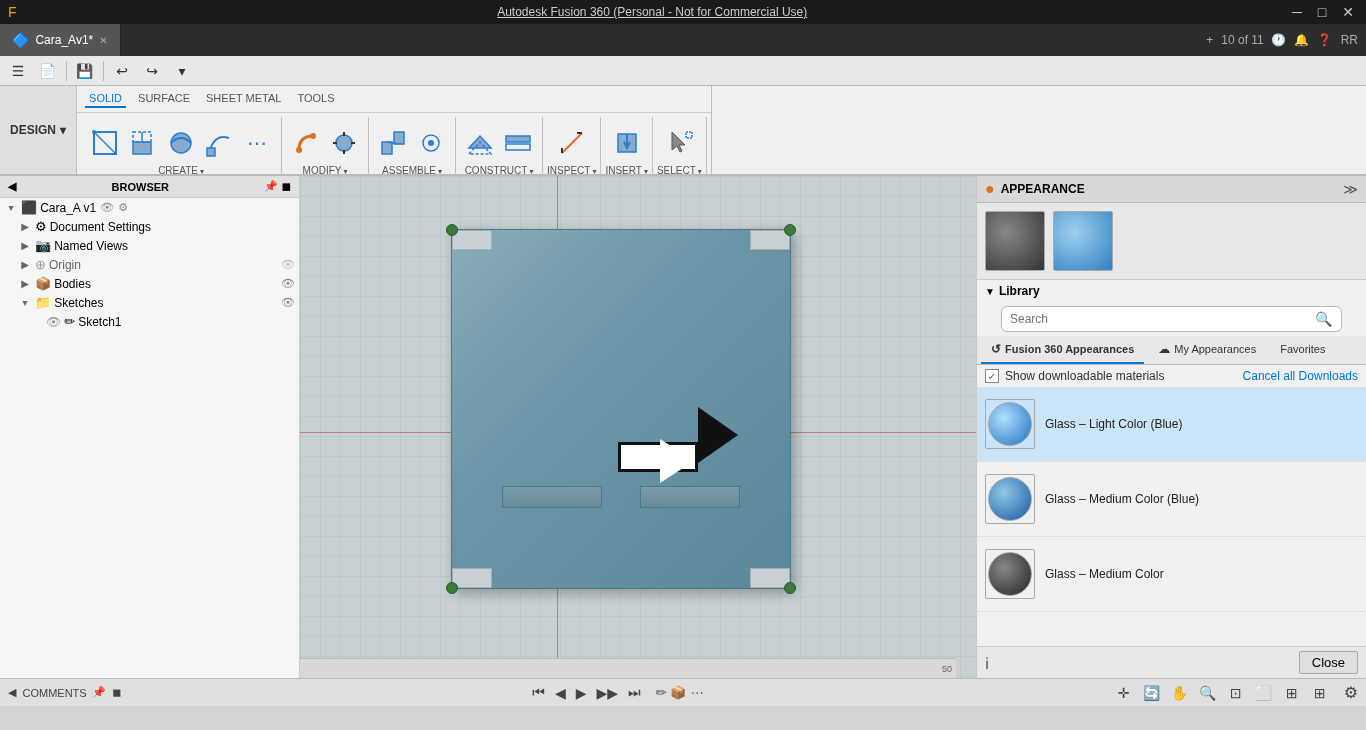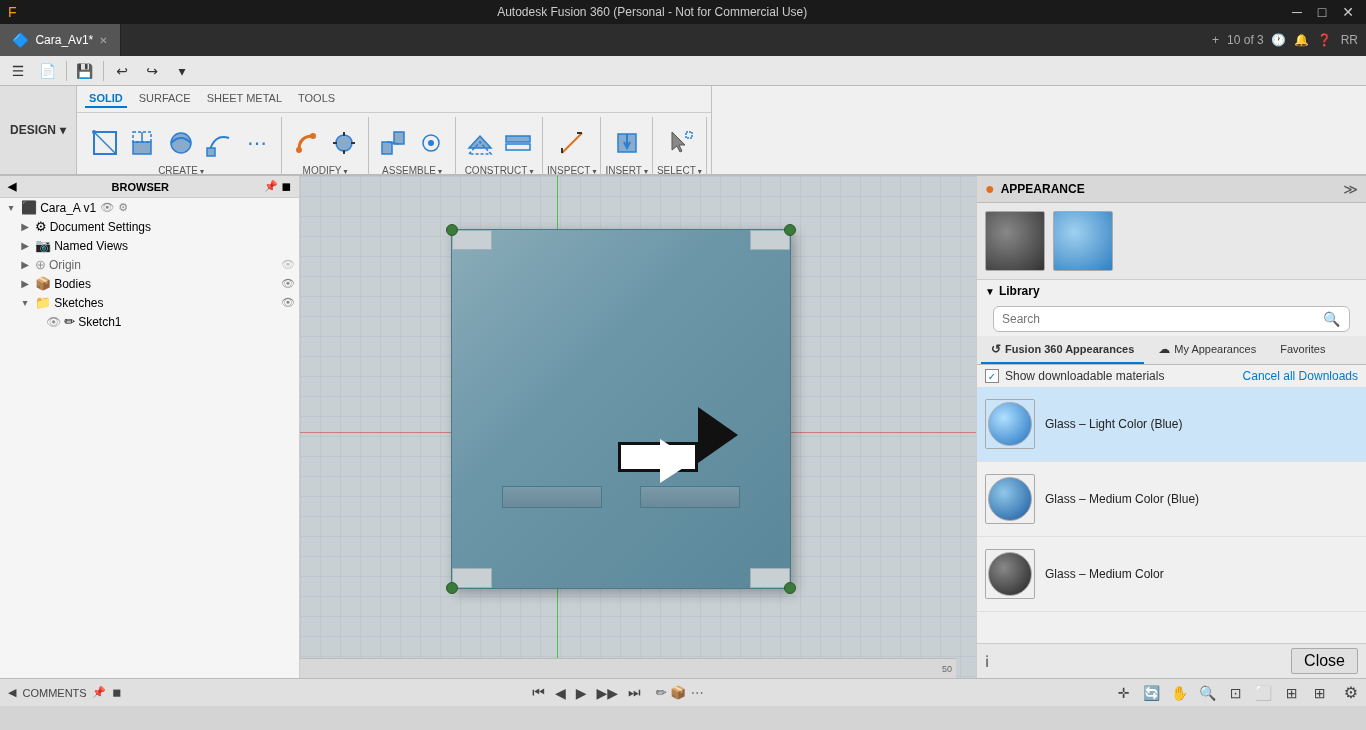--- a/index.html
+++ b/index.html
@@ -3,21 +3,21 @@
   <meta charset="utf-8">
   <style>
     * { margin: 0; padding: 0; box-sizing: border-box; }
     body { width: 1366px; height: 730px; overflow: hidden; font-family: 'Segoe UI', Arial, sans-serif; font-size: 12px; background: #d4d4d4; user-select: none; }
 
     
     #title-bar {
       width: 100%; height: 24px; background: #1a1a1a; display: flex; align-items: center; justify-content: space-between; padding: 0 8px;
     }
     #title-bar .app-icon { color: #f0a500; font-size: 14px; }
-    #title-bar .title-text { color: #ccc; font-size: 12px; flex: 1; text-align: center; }
+    #title-bar .title-text { color: #ccc; font-size: 12px; flex: 1; text-align: center; text-decoration: underline; }
     #title-bar .window-controls { display: flex; gap: 8px; }
     #title-bar .window-controls span { color: #ccc; cursor: pointer; font-size: 14px; padding: 0 4px; }
 
     
     #tab-bar {
       width: 100%; height: 32px; background: #2d2d2d; display: flex; align-items: stretch;
     }
     #tab-bar .tab {
       display: flex; align-items: center; padding: 0 12px; background: #404040; border-right: 1px solid #222; color: #ccc; font-size: 12px; gap: 6px; cursor: pointer;
     }
@@ -169,21 +169,21 @@
       width: 60px; height: 60px; border: 1px solid #aaa; border-radius: 2px; overflow: hidden;
       display: flex; align-items: center; justify-content: center; background: #ccc;
     }
     .preview-thumb.metal { background: radial-gradient(circle at 35% 35%, #888, #333); }
     .preview-thumb.glass-blue { background: radial-gradient(circle at 35% 35%, #a0d0f0, #3080c0); }
 
     .library-section { padding: 4px 8px; font-weight: bold; display: flex; align-items: center; gap: 4px; cursor: pointer; }
     .library-section .tri { font-size: 10px; }
 
     #search-bar {
-      display: flex; align-items: center; padding: 4px 8px; background: #fff; border: 1px solid #bbb; margin: 4px 16px; border-radius: 6px;
+      display: flex; align-items: center; padding: 4px 8px; background: #fff; border: 1px solid #bbb; margin: 4px 24px; border-radius: 6px;
     }
     #search-bar input {
       border: none; outline: none; flex: 1; font-size: 12px; background: transparent;
     }
     #search-bar .search-icon { color: #888; font-size: 14px; }
 
     #ap-tabs {
       display: flex; border-bottom: 1px solid #bbb; background: #e8e8e8; padding: 0 4px;
     }
     .ap-tab {
@@ -267,21 +267,21 @@
 </div>
 
 <div id="tab-bar">
   <div class="tab active">
     <span class="tab-icon">🔷</span>
     <span>Cara_Av1*</span>
     <span class="close-tab">✕</span>
   </div>
   <div class="tab-actions">
     <span>+</span>
-    <span>10 of 3</span>
+    <span>10 of 11</span>
     <span>🕐</span>
     <span>🔔</span>
     <span>❓</span>
     <span>RR</span>
   </div>
 </div>
 
 <div id="toolbar">
   <div class="toolbar-btn">☰</div>
   <div class="toolbar-btn">📄</div>
@@ -295,21 +295,21 @@
 
 <div id="design-bar">
 
   <div class="design-btn">
     <span>DESIGN</span>
     <span>▾</span>
   </div>
 
   <div style="display:flex;flex-direction:column;border-right:1px solid #c0c0c0;">
     <div style="display:flex;padding:4px 8px;gap:8px;border-bottom:1px solid #ccc;">
-      <span style="font-size:11px;font-weight:bold;color:#0078d4;cursor:pointer;padding:2px 4px;border-bottom:2px solid #0078d4;">SOLID</span>
+      <span style="font-size:11px;font-weight:normal;color:#0078d4;cursor:pointer;padding:2px 4px;border-bottom:2px solid #0078d4;">SOLID</span>
       <span style="font-size:11px;color:#555;cursor:pointer;padding:2px 4px;">SURFACE</span>
       <span style="font-size:11px;color:#555;cursor:pointer;padding:2px 4px;">SHEET METAL</span>
       <span style="font-size:11px;color:#555;cursor:pointer;padding:2px 4px;">TOOLS</span>
     </div>
     <div style="display:flex;align-items:center;flex:1;padding:4px 4px 0;">
 
       <div class="design-section">
         <div class="section-icons">
           <div class="ds-icon" title="Create Sketch">
             <svg width="30" height="30" viewBox="0 0 30 30">
@@ -617,21 +617,21 @@
       <div class="ap-item">
         <div class="ap-thumb">
           <div class="ap-thumb glass-medium"></div>
         </div>
         <span class="ap-item-name">Glass – Medium Color</span>
       </div>
     </div>
 
     <div style="display:flex;align-items:center;justify-content:space-between;padding:4px 8px;border-top:1px solid #ccc;background:#e8e8e8;">
       <span style="font-size:16px;color:#555;cursor:pointer;">ℹ</span>
-      <button style="padding:3px 12px;background:#e0e0e0;border:1px solid #aaa;cursor:pointer;font-size:16px;border-radius:2px;">Close</button>
+      <button style="padding:3px 12px;background:#e0e0e0;border:1px solid #aaa;cursor:pointer;font-size:13px;border-radius:2px;">Close</button>
     </div>
   </div>
 </div>
 
 <div id="bottom-bar">
   <div id="comments-section">
     <span>◀</span>
     <span>COMMENTS</span>
     <span>📌</span>
     <span>◼</span>

